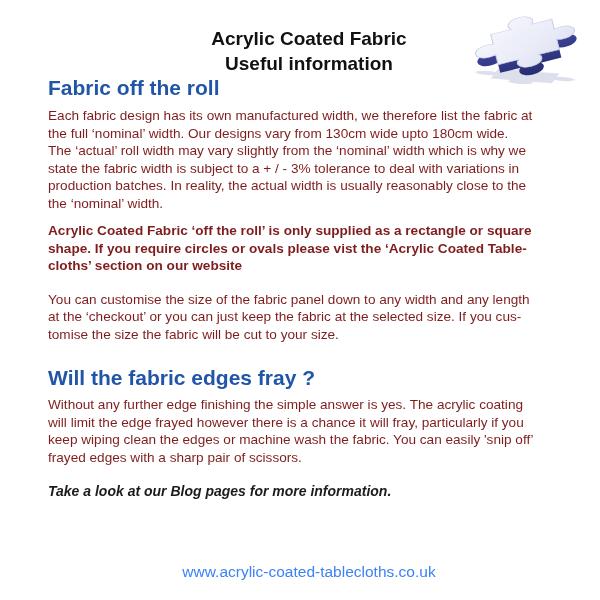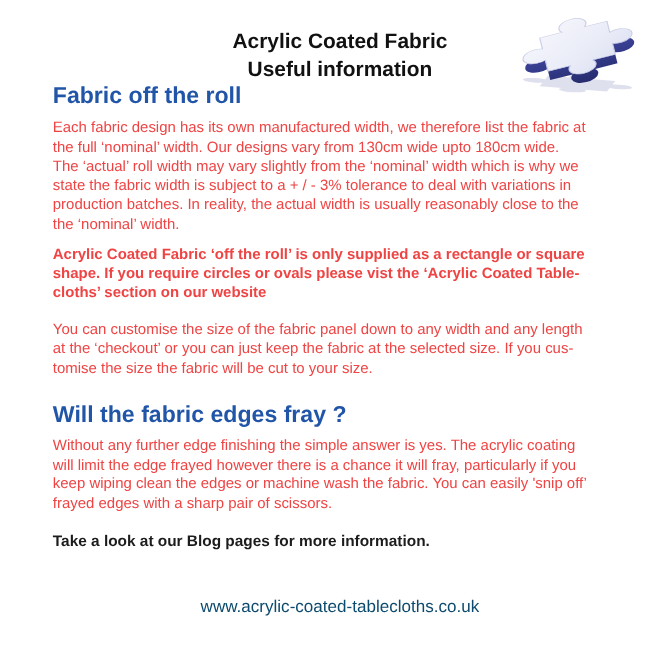--- a/index.html
+++ b/index.html
@@ -40,38 +40,39 @@
     font-size: 21px;
     font-weight: bold;
     line-height: 24px;
   }
   .h-roll   { }
   .h-fray   { margin-top: 23px; }
   p.body-text {
     font-size: 13.6px;
     line-height: 17.5px;
     white-space: pre-line;
-    color: #ef4444;
+    color: #7f1d1d;
   }
   .p-roll-1 { margin-top: 7px; }
   .p-roll-2 { margin-top: 16px; }
   .p-roll-3 { margin-top: 10px; font-weight: bold; color: #1c1c1c; }
   .p-fray-1 { margin-top: 6px; }
   .note-italic {
     margin-top: 17px;
     font-size: 14px;
     line-height: 17.5px;
     font-weight: bold;
+    font-style: italic;
     color: #1c1c1c;
   }
   .footer-url {
-    margin-top: 42px;
+    margin-top: 62px;
     text-align: center;
     font-size: 15.5px;
-    color: #0c4a6e;
+    color: #3b82f6;
     text-decoration: none;
     display: block;
   }
 </style>
 </head>
 <body>
 
 <div class="page">
 
   <div class="doc-title">Acrylic Coated Fabric

